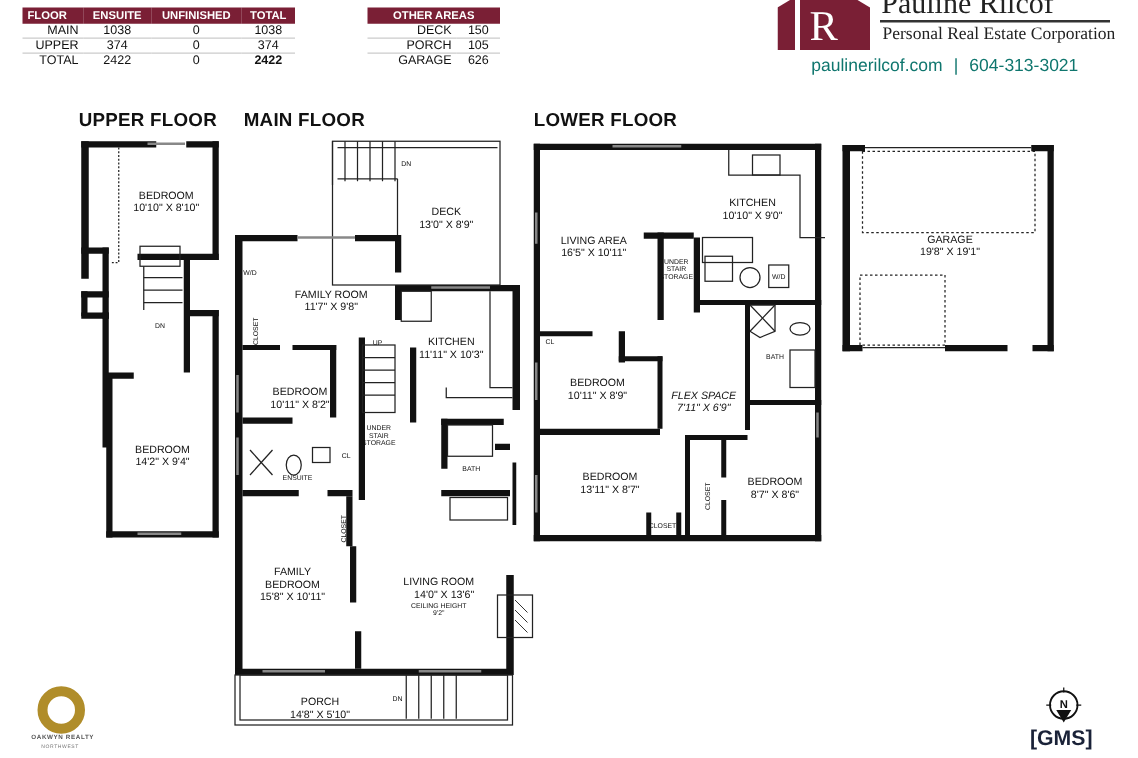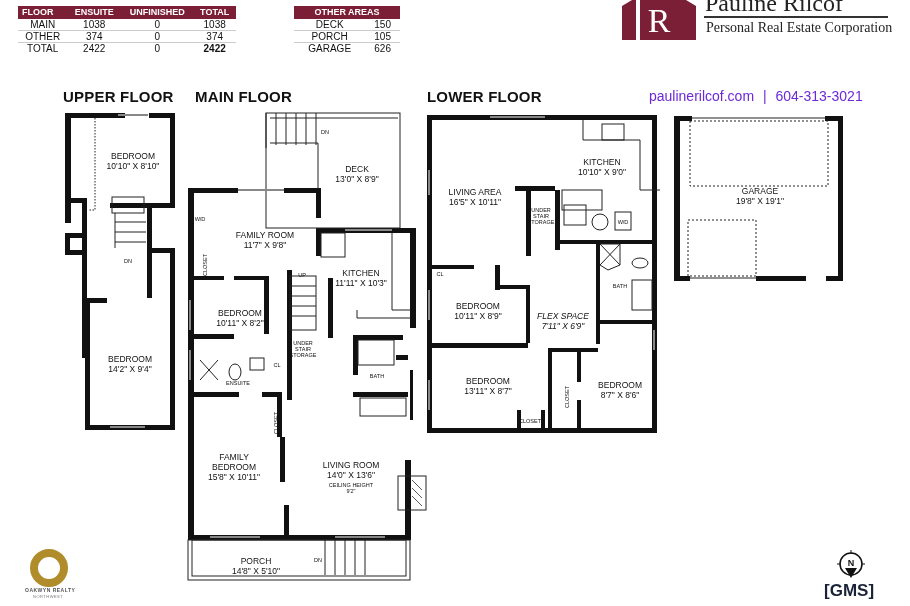--- a/index.html
+++ b/index.html
@@ -3,26 +3,26 @@
 <meta charset="utf-8">
 <style>
   html,body{margin:0;padding:0;background:#fff;}
   body{width:910px;height:606px;position:relative;overflow:hidden;font-family:"Liberation Sans",sans-serif;color:#111;}
   .abs{position:absolute;}
   
   .tbl{position:absolute;font-size:10px;line-height:11px;border-collapse:collapse;}
   .tbl th{background:#7a1f35;color:#fff;font-weight:bold;font-size:9px;padding:1px 4px;text-align:center;}
   .tbl th.l{text-align:left;}
   .tbl td{padding:0 4px;text-align:center;border-bottom:1px solid #ccc;}
-  .tbl td.l{text-align:center;}
+  .tbl td.l{text-align:right;}
   .tbl td.b{font-weight:bold;}
   
   .brand-name{font-family:"Liberation Serif",serif;font-size:24px;color:#222;}
   .brand-sub{font-family:"Liberation Serif",serif;font-size:14px;color:#222;}
-  .brand-contact{font-size:14px;color:#6d28d9;margin-top:44px;}
+  .brand-contact{font-size:14px;color:#0f766e;}
   
   .floor-title{font-size:15px;font-weight:bold;letter-spacing:0.2px;color:#111;}
   
   .room{position:absolute;text-align:center;font-size:8.5px;line-height:10px;color:#111;white-space:nowrap;transform:translateX(-50%);}
   .small{position:absolute;font-size:5.5px;line-height:6px;color:#111;text-align:center;white-space:nowrap;transform:translateX(-50%);}
   .vert{writing-mode:vertical-rl;transform:rotate(180deg);}
   svg{position:absolute;left:0;top:0;}
 </style>
 </head>
 <body>
@@ -37,21 +37,21 @@
     </tr>
   </thead>
   <tbody>
     <tr>
       <td class="l">MAIN</td>
       <td>1038</td>
       <td>0</td>
       <td>1038</td>
     </tr>
     <tr>
-      <td class="l">OTHER</td>
+      <td class="l">UPPER</td>
       <td>374</td>
       <td>0</td>
       <td>374</td>
     </tr>
     <tr>
       <td class="l" style="border-bottom:none">TOTAL</td>
       <td style="border-bottom:none">2422</td>
       <td style="border-bottom:none">0</td>
       <td class="b" style="border-bottom:none">2422</td>
     </tr>
@@ -294,21 +294,21 @@
   </div>
 <div class="room" style="left:240px;top:308px;">
     <div>BEDROOM</div>
     <div>10'11" X 8'2"</div>
   </div>
 <div class="room" style="left:234px;top:452px;">
     <div>FAMILY</div>
     <div>BEDROOM</div>
     <div>15'8" X 10'11"</div>
   </div>
-<div class="room" style="left:351px;top:460px;">
+<div class="room" style="left:351px;top:460px;text-align:right;">
     <div>LIVING ROOM</div>
     <div>14'0" X 13'6"</div>
   </div>
 <div class="small" style="left:351px;top:482px;">
     <div>CEILING HEIGHT</div>
     <div>9'2"</div>
   </div>
 <div class="room" style="left:256px;top:556px;">
     <div>PORCH</div>
     <div>14'8" X 5'10"</div>

